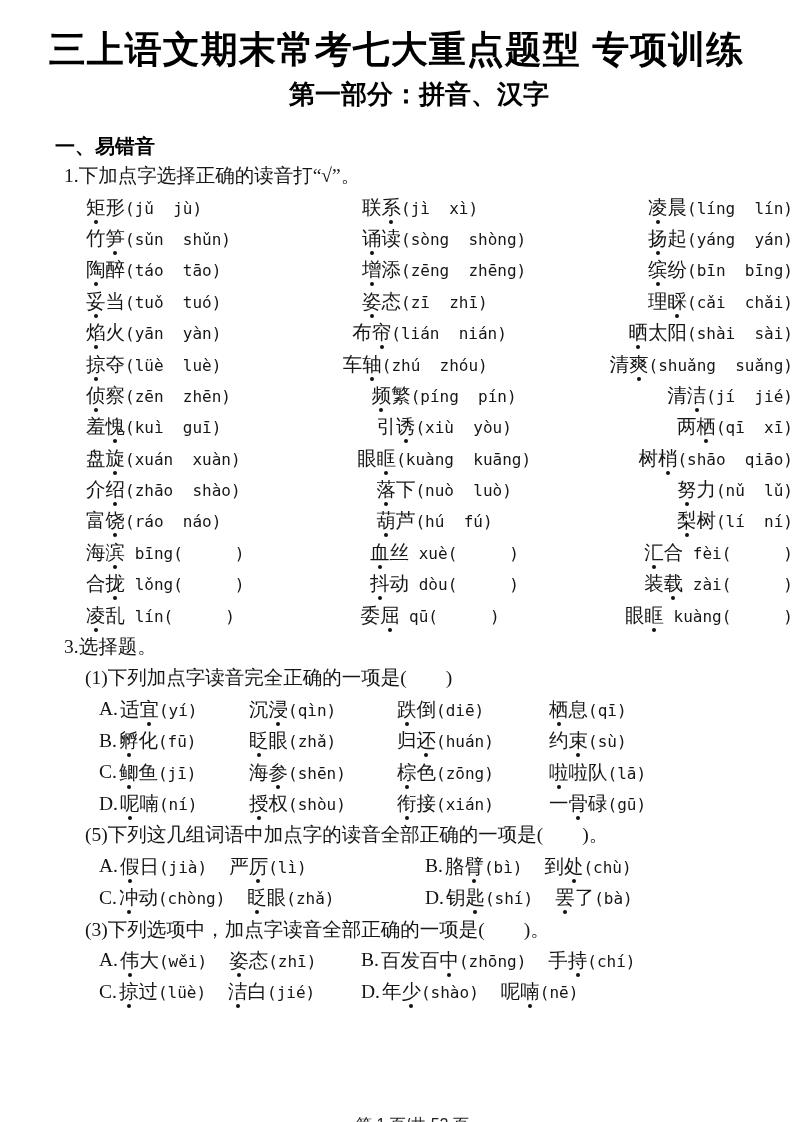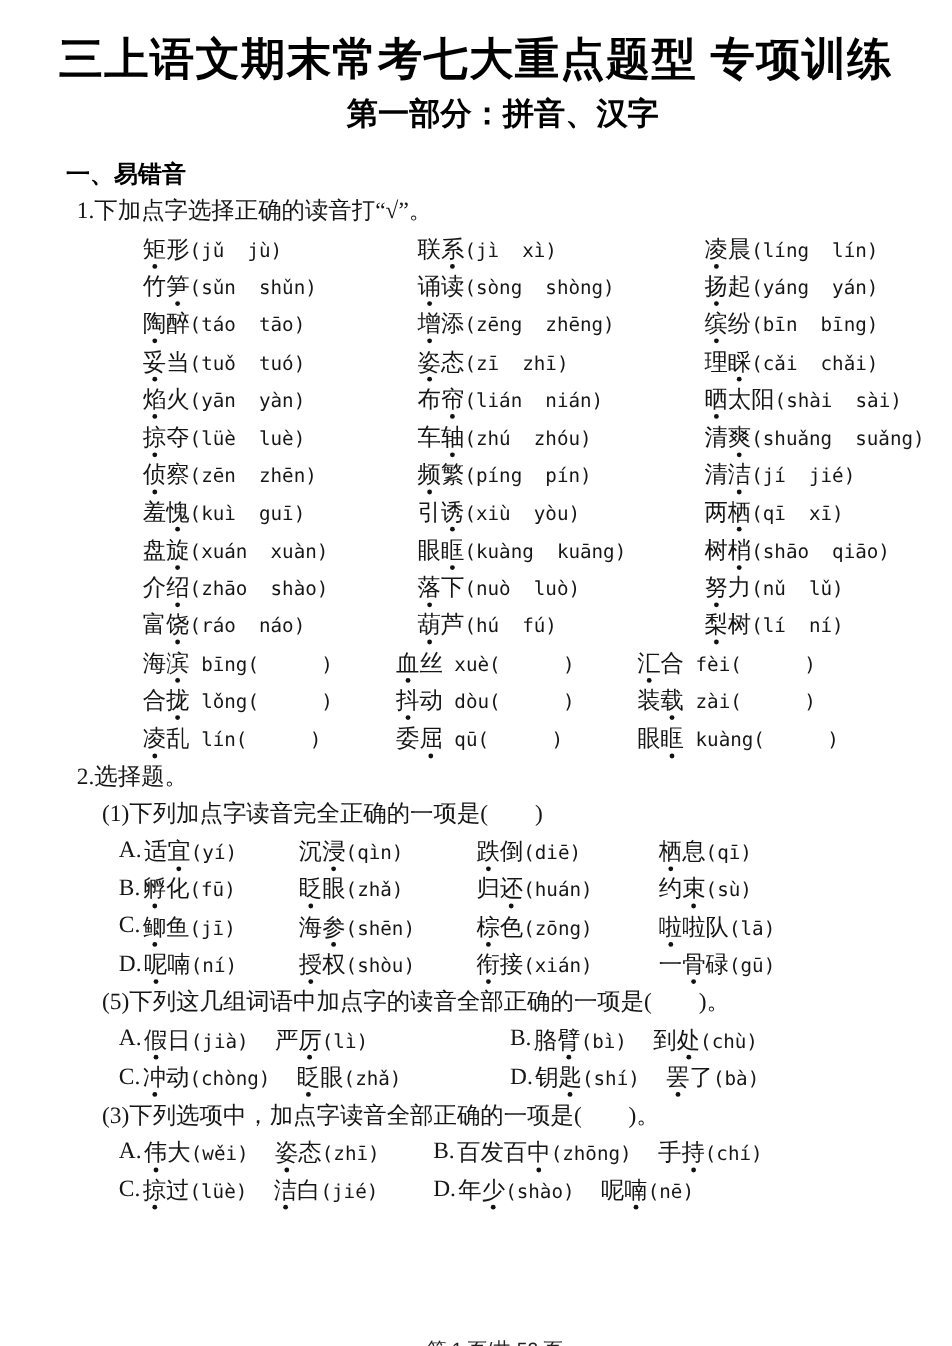--- a/index.html
+++ b/index.html
@@ -10,21 +10,21 @@
   .title{margin-top:26px;text-align:center;font-family:"Liberation Sans",sans-serif;
          font-weight:900;font-size:37px;line-height:48px;letter-spacing:1px;color:#000;}
   .subtitle{text-align:center;font-family:"Liberation Sans",sans-serif;
             font-weight:800;font-size:26px;line-height:40px;color:#000;padding-left:45px;}
   .section-heading{margin-top:18px;padding-left:55px;font-family:"Liberation Sans",sans-serif;
                    font-weight:800;font-size:20px;line-height:28px;color:#000;}
 
   .line{height:31.4px;display:flex;align-items:center;white-space:pre;font-size:19.5px;}
   .qlabel{padding-left:64px;}
   .stem{padding-left:85px;}
-  .wordrows .line{padding-left:119px;}
+  .wordrows .line{padding-left:86px;justify-content:space-between;}
   .optrows .line{padding-left:99px;}
 
   .cell{display:inline-flex;align-items:center;white-space:pre;}
   .q1row .cell:nth-child(1){width:229px;}
   .q1row .cell:nth-child(2){width:239px;}
   .q2row .cell:nth-child(1){width:211px;}
   .q2row .cell:nth-child(2){width:201px;}
   .q31row .cell:nth-child(1){width:150px;}
   .q31row .cell:nth-child(2){width:148px;}
   .q31row .cell:nth-child(3){width:152px;}
@@ -65,21 +65,21 @@
       <div class="line q1row"><span class="cell"><span class="witem"><span class="word"><span class="ch">介</span><span class="ch dot">绍</span></span><span class="py">(zhāo  shào)</span></span></span><span class="cell"><span class="witem"><span class="word"><span class="ch dot">落</span><span class="ch">下</span></span><span class="py">(nuò  luò)</span></span></span><span class="cell"><span class="witem"><span class="word"><span class="ch dot">努</span><span class="ch">力</span></span><span class="py">(nǔ  lǔ)</span></span></span></div>
       <div class="line q1row"><span class="cell"><span class="witem"><span class="word"><span class="ch">富</span><span class="ch dot">饶</span></span><span class="py">(ráo  náo)</span></span></span><span class="cell"><span class="witem"><span class="word"><span class="ch dot">葫</span><span class="ch">芦</span></span><span class="py">(hú  fú)</span></span></span><span class="cell"><span class="witem"><span class="word"><span class="ch dot">梨</span><span class="ch">树</span></span><span class="py">(lí  ní)</span></span></span></div>
     </div>
 
   <div class="wordrows" id="q2rows">
       <div class="line q2row"><span class="cell"><span class="witem"><span class="word"><span class="ch">海</span><span class="ch dot">滨</span></span><span class="py"> bīng(</span><span class="gap"></span><span class="py">)</span></span></span><span class="cell"><span class="witem"><span class="word"><span class="ch dot">血</span><span class="ch">丝</span></span><span class="py"> xuè(</span><span class="gap"></span><span class="py">)</span></span></span><span class="cell"><span class="witem"><span class="word"><span class="ch dot">汇</span><span class="ch">合</span></span><span class="py"> fèi(</span><span class="gap"></span><span class="py">)</span></span></span></div>
       <div class="line q2row"><span class="cell"><span class="witem"><span class="word"><span class="ch">合</span><span class="ch dot">拢</span></span><span class="py"> lǒng(</span><span class="gap"></span><span class="py">)</span></span></span><span class="cell"><span class="witem"><span class="word"><span class="ch dot">抖</span><span class="ch">动</span></span><span class="py"> dòu(</span><span class="gap"></span><span class="py">)</span></span></span><span class="cell"><span class="witem"><span class="word"><span class="ch">装</span><span class="ch dot">载</span></span><span class="py"> zài(</span><span class="gap"></span><span class="py">)</span></span></span></div>
       <div class="line q2row"><span class="cell"><span class="witem"><span class="word"><span class="ch dot">凌</span><span class="ch">乱</span></span><span class="py"> lín(</span><span class="gap"></span><span class="py">)</span></span></span><span class="cell"><span class="witem"><span class="word"><span class="ch">委</span><span class="ch dot">屈</span></span><span class="py"> qū(</span><span class="gap"></span><span class="py">)</span></span></span><span class="cell"><span class="witem"><span class="word"><span class="ch">眼</span><span class="ch dot">眶</span></span><span class="py"> kuàng(</span><span class="gap"></span><span class="py">)</span></span></span></div>
     </div>
 
-  <div class="line qlabel">2.选择题。</div>
+  <div class="line qlabel">3.选择题。</div>
   <div id="q3block">
       <div class="line stem">(1)下列加点字读音完全正确的一项是(　　)</div>
       <div class="optrows">
         <div class="line q31row"><span class="cell"><span class="tag">A.</span><span class="witem"><span class="word"><span class="ch">适</span><span class="ch dot">宜</span></span><span class="py">(yí)</span></span></span><span class="cell"><span class="witem"><span class="word"><span class="ch">沉</span><span class="ch dot">浸</span></span><span class="py">(qìn)</span></span></span><span class="cell"><span class="witem"><span class="word"><span class="ch dot">跌</span><span class="ch">倒</span></span><span class="py">(diē)</span></span></span><span class="cell"><span class="witem"><span class="word"><span class="ch dot">栖</span><span class="ch">息</span></span><span class="py">(qī)</span></span></span></div>
         <div class="line q31row"><span class="cell"><span class="tag">B.</span><span class="witem"><span class="word"><span class="ch dot">孵</span><span class="ch">化</span></span><span class="py">(fū)</span></span></span><span class="cell"><span class="witem"><span class="word"><span class="ch dot">眨</span><span class="ch">眼</span></span><span class="py">(zhǎ)</span></span></span><span class="cell"><span class="witem"><span class="word"><span class="ch">归</span><span class="ch dot">还</span></span><span class="py">(huán)</span></span></span><span class="cell"><span class="witem"><span class="word"><span class="ch">约</span><span class="ch dot">束</span></span><span class="py">(sù)</span></span></span></div>
         <div class="line q31row"><span class="cell"><span class="tag">C.</span><span class="witem"><span class="word"><span class="ch dot">鲫</span><span class="ch">鱼</span></span><span class="py">(jī)</span></span></span><span class="cell"><span class="witem"><span class="word"><span class="ch">海</span><span class="ch dot">参</span></span><span class="py">(shēn)</span></span></span><span class="cell"><span class="witem"><span class="word"><span class="ch dot">棕</span><span class="ch">色</span></span><span class="py">(zōng)</span></span></span><span class="cell"><span class="witem"><span class="word"><span class="ch dot">啦</span><span class="ch">啦</span><span class="ch">队</span></span><span class="py">(lā)</span></span></span></div>
         <div class="line q31row"><span class="cell"><span class="tag">D.</span><span class="witem"><span class="word"><span class="ch dot">呢</span><span class="ch">喃</span></span><span class="py">(ní)</span></span></span><span class="cell"><span class="witem"><span class="word"><span class="ch dot">授</span><span class="ch">权</span></span><span class="py">(shòu)</span></span></span><span class="cell"><span class="witem"><span class="word"><span class="ch dot">衔</span><span class="ch">接</span></span><span class="py">(xián)</span></span></span><span class="cell"><span class="witem"><span class="word"><span class="ch">一</span><span class="ch dot">骨</span><span class="ch">碌</span></span><span class="py">(gū)</span></span></span></div>
       </div>
       <div class="line stem">(5)下列这几组词语中加点字的读音全部正确的一项是(　　)。</div>
       <div class="optrows">

